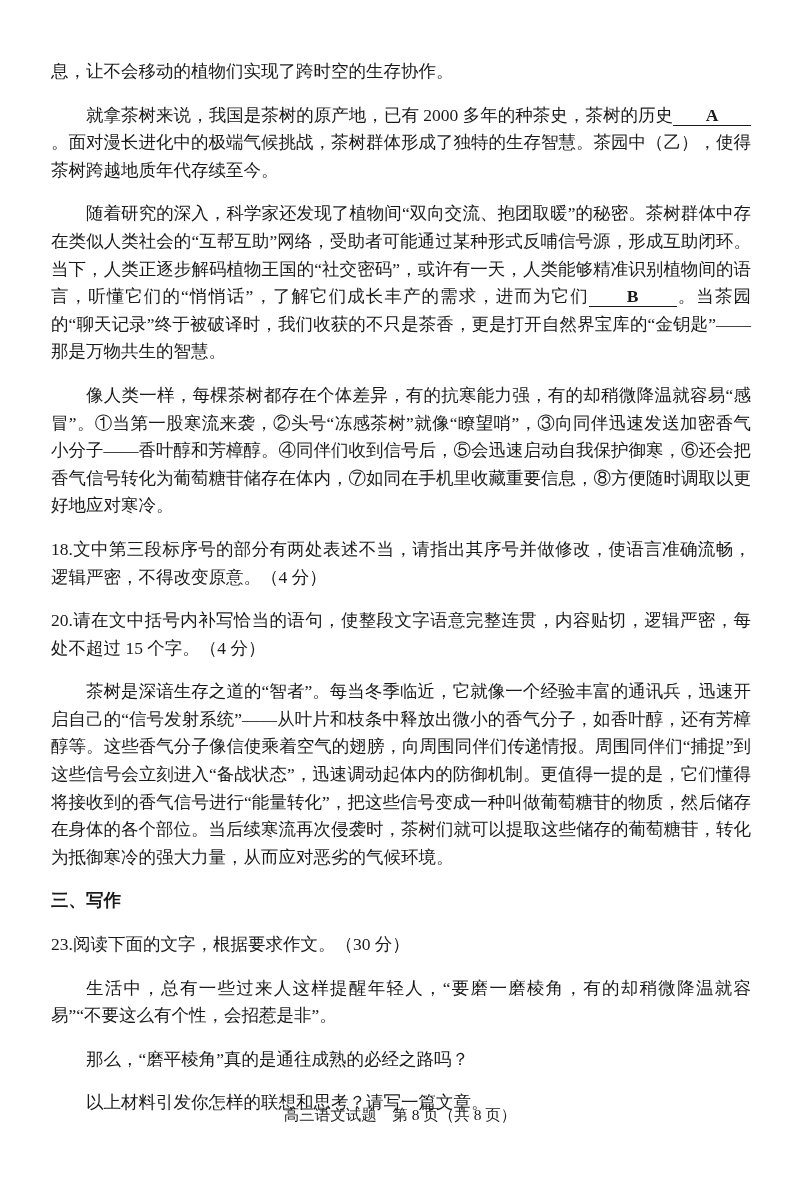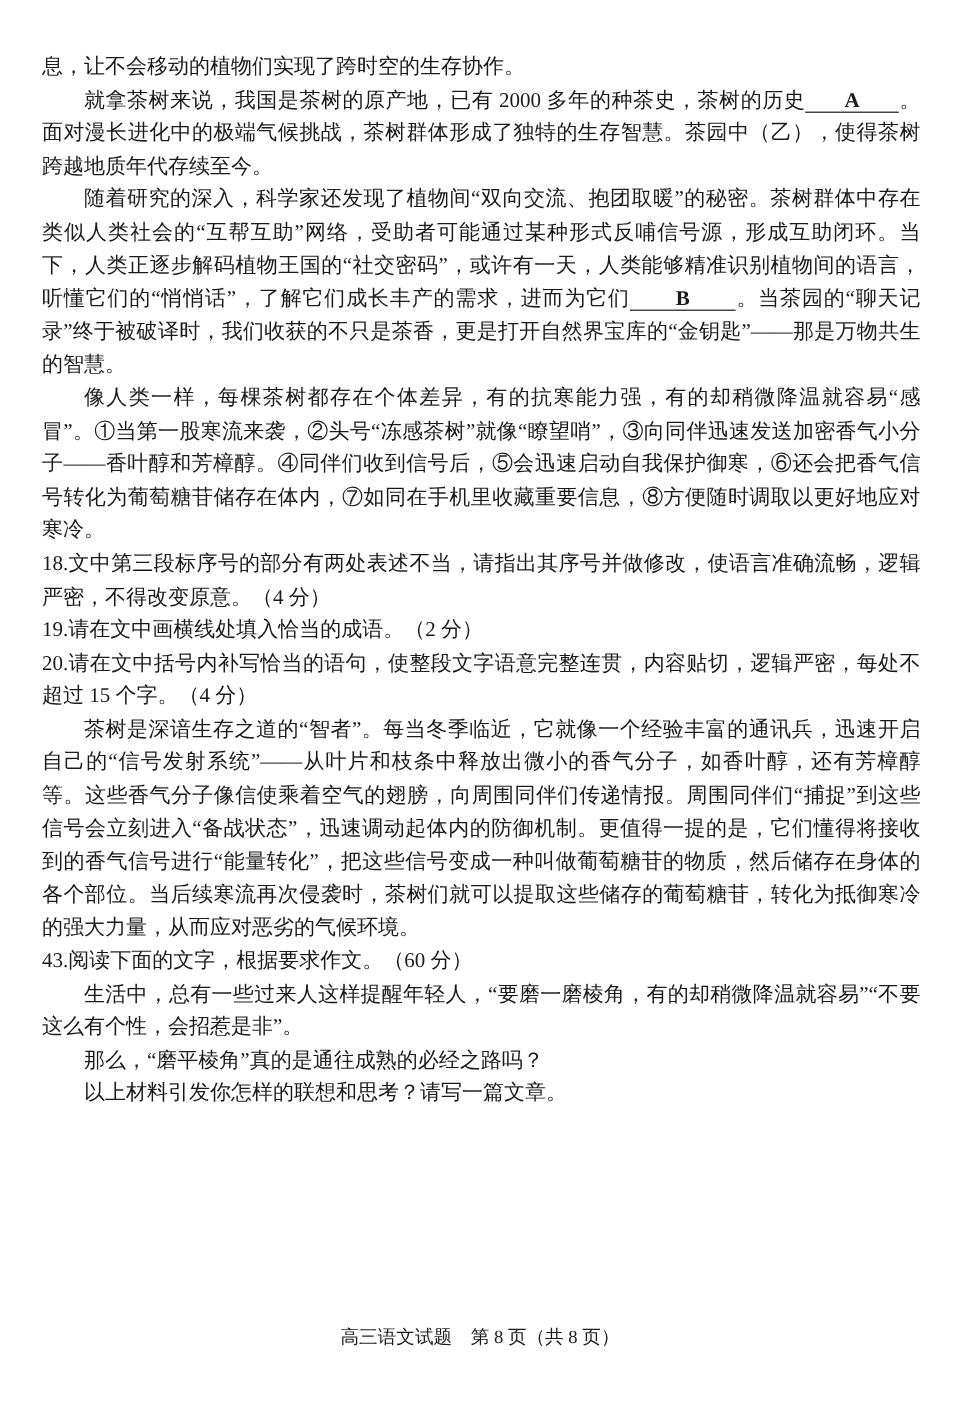--- a/index.html
+++ b/index.html
@@ -14,21 +14,21 @@
     box-sizing: border-box;
     background: #ffffff;
     color: #1a1a1a;
     font-family: "Liberation Serif", "DejaVu Serif", serif;
     font-size: 17.5px;
     line-height: 27.6px;
     padding: 42px 33px 0 35px;
     overflow: hidden;
   }
   p {
-    margin: 0;
+    margin: 16px;
     text-align: justify;
     text-justify: inter-ideograph;
   }
   .indent { text-indent: 2em; }
   .blank {
     display: inline-block;
     text-indent: 0;
     min-width: 78px;
     text-align: center;
     border-bottom: 1.5px solid #1a1a1a;
@@ -58,30 +58,30 @@
   <p class="para">息，让不会移动的植物们实现了跨时空的生存协作。</p>
 
   <p class="para indent"><span>就拿茶树来说，我国是茶树的原产地，已有 2000 多年的种茶史，茶树的历史</span><span class="blank">A</span><span>。面对漫长进化中的极端气候挑战，茶树群体形成了独特的生存智慧。茶园中（乙），使得茶树跨越地质年代存续至今。</span></p>
 
   <p class="para indent"><span>随着研究的深入，科学家还发现了植物间“双向交流、抱团取暖”的秘密。茶树群体中存在类似人类社会的“互帮互助”网络，受助者可能通过某种形式反哺信号源，形成互助闭环。当下，人类正逐步解码植物王国的“社交密码”，或许有一天，人类能够精准识别植物间的语言，听懂它们的“悄悄话”，了解它们成长丰产的需求，进而为它们</span><span class="blank blank-b">B</span><span>。当茶园的“聊天记录”终于被破译时，我们收获的不只是茶香，更是打开自然界宝库的“金钥匙”——那是万物共生的智慧。</span></p>
 
   <p class="para indent">像人类一样，每棵茶树都存在个体差异，有的抗寒能力强，有的却稍微降温就容易“感冒”。①当第一股寒流来袭，②头号“冻感茶树”就像“瞭望哨”，③向同伴迅速发送加密香气小分子——香叶醇和芳樟醇。④同伴们收到信号后，⑤会迅速启动自我保护御寒，⑥还会把香气信号转化为葡萄糖苷储存在体内，⑦如同在手机里收藏重要信息，⑧方便随时调取以更好地应对寒冷。</p>
 
   <p class="para">18.文中第三段标序号的部分有两处表述不当，请指出其序号并做修改，使语言准确流畅，逻辑严密，不得改变原意。（4 分）</p>
 
-  <p class="para">19.请在文中画横线处填入恰当的成语。（2 分）</p>
 
   <p class="para">20.请在文中括号内补写恰当的语句，使整段文字语意完整连贯，内容贴切，逻辑严密，每处不超过 15 个字。（4 分）</p>
 
 
 
   <p class="para indent">茶树是深谙生存之道的“智者”。每当冬季临近，它就像一个经验丰富的通讯兵，迅速开启自己的“信号发射系统”——从叶片和枝条中释放出微小的香气分子，如香叶醇，还有芳樟醇等。这些香气分子像信使乘着空气的翅膀，向周围同伴们传递情报。周围同伴们“捕捉”到这些信号会立刻进入“备战状态”，迅速调动起体内的防御机制。更值得一提的是，它们懂得将接收到的香气信号进行“能量转化”，把这些信号变成一种叫做葡萄糖苷的物质，然后储存在身体的各个部位。当后续寒流再次侵袭时，茶树们就可以提取这些储存的葡萄糖苷，转化为抵御寒冷的强大力量，从而应对恶劣的气候环境。</p>
 
+  <p class="section-heading">三、写作</p>
 
-  <p class="para">43.阅读下面的文字，根据要求作文。（60 分）</p>
+  <p class="para">23.阅读下面的文字，根据要求作文。（30 分）</p>
 
   <p class="para indent">生活中，总有一些过来人这样提醒年轻人，“要磨一磨棱角，有的却稍微降温就容易”“不要这么有个性，会招惹是非”。</p>
 
   <p class="para indent">那么，“磨平棱角”真的是通往成熟的必经之路吗？</p>
 
   <p class="para indent">以上材料引发你怎样的联想和思考？请写一篇文章。</p>
 
 
   <div class="footer">高三语文试题　第 8 页（共 8 页）</div>
 

